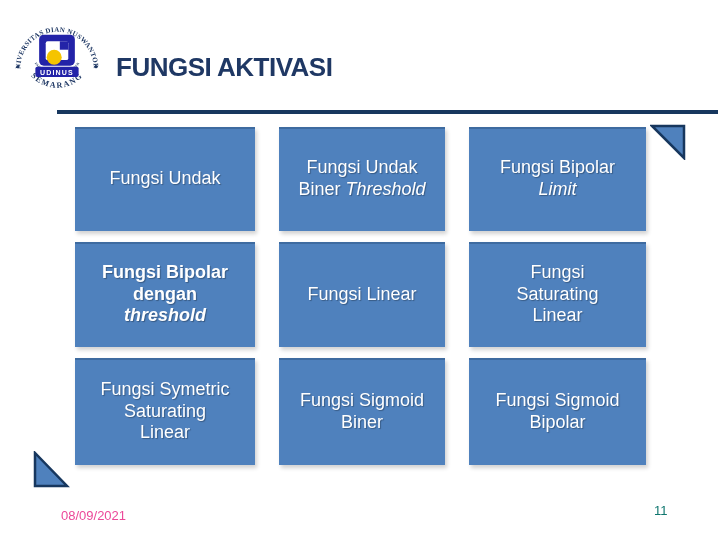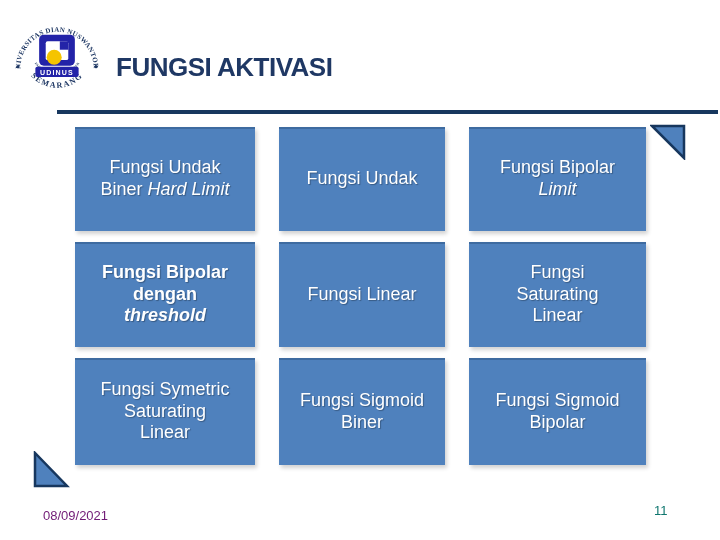--- a/index.html
+++ b/index.html
@@ -61,23 +61,23 @@
   .cell.bold { font-weight: 700; }
 
   
   .tri { position: absolute; }
   .tri-tr { left: 650px; top: 124px; }
   .tri-bl { left: 33px; top: 451px; }
 
   
   .footer-date {
     position: absolute;
-    left: 43px; top: 508px;
+    left: 61px; top: 508px;
     font-size: 13px;
-    color: #701a75;
+    color: #ec4899;
   }
   .footer-page {
     position: absolute;
     left: 654px; top: 503px;
     font-size: 13px;
     color: #0f766e;
   }
 
   
   .logo-arc-text { fill: #1f3864; font-weight: 700; font-family: "Liberation Serif", serif; }
@@ -124,25 +124,25 @@
     <polygon points="2,2 34,2 34,34" fill="#4f81bd" stroke="#17375e" stroke-width="2.5" stroke-linejoin="miter"></polygon>
   </svg>
   <svg class="tri tri-bl" width="37" height="37">
     <polygon points="2,2 2,35 34,35" fill="#4f81bd" stroke="#17375e" stroke-width="2.5" stroke-linejoin="miter"></polygon>
   </svg>
 
   <div class="grid">
 
     <div class="cell">
       <div class="ln"><span>Fungsi Undak</span></div>
-      <div class="ln"><span>Biner </span><span class="i">Hard Limit</span></div>
     </div>
 
     <div class="cell">
       <div class="ln"><span>Fungsi Undak</span></div>
+      <div class="ln"><span>Biner </span><span class="i">Threshold</span></div>
     </div>
 
     <div class="cell">
       <div class="ln"><span>Fungsi Bipolar</span></div>
       <div class="ln"><span class="i">Limit</span></div>
     </div>
 
     <div class="cell bold">
       <div class="ln"><span>Fungsi Bipolar</span></div>
       <div class="ln"><span>dengan</span></div>

